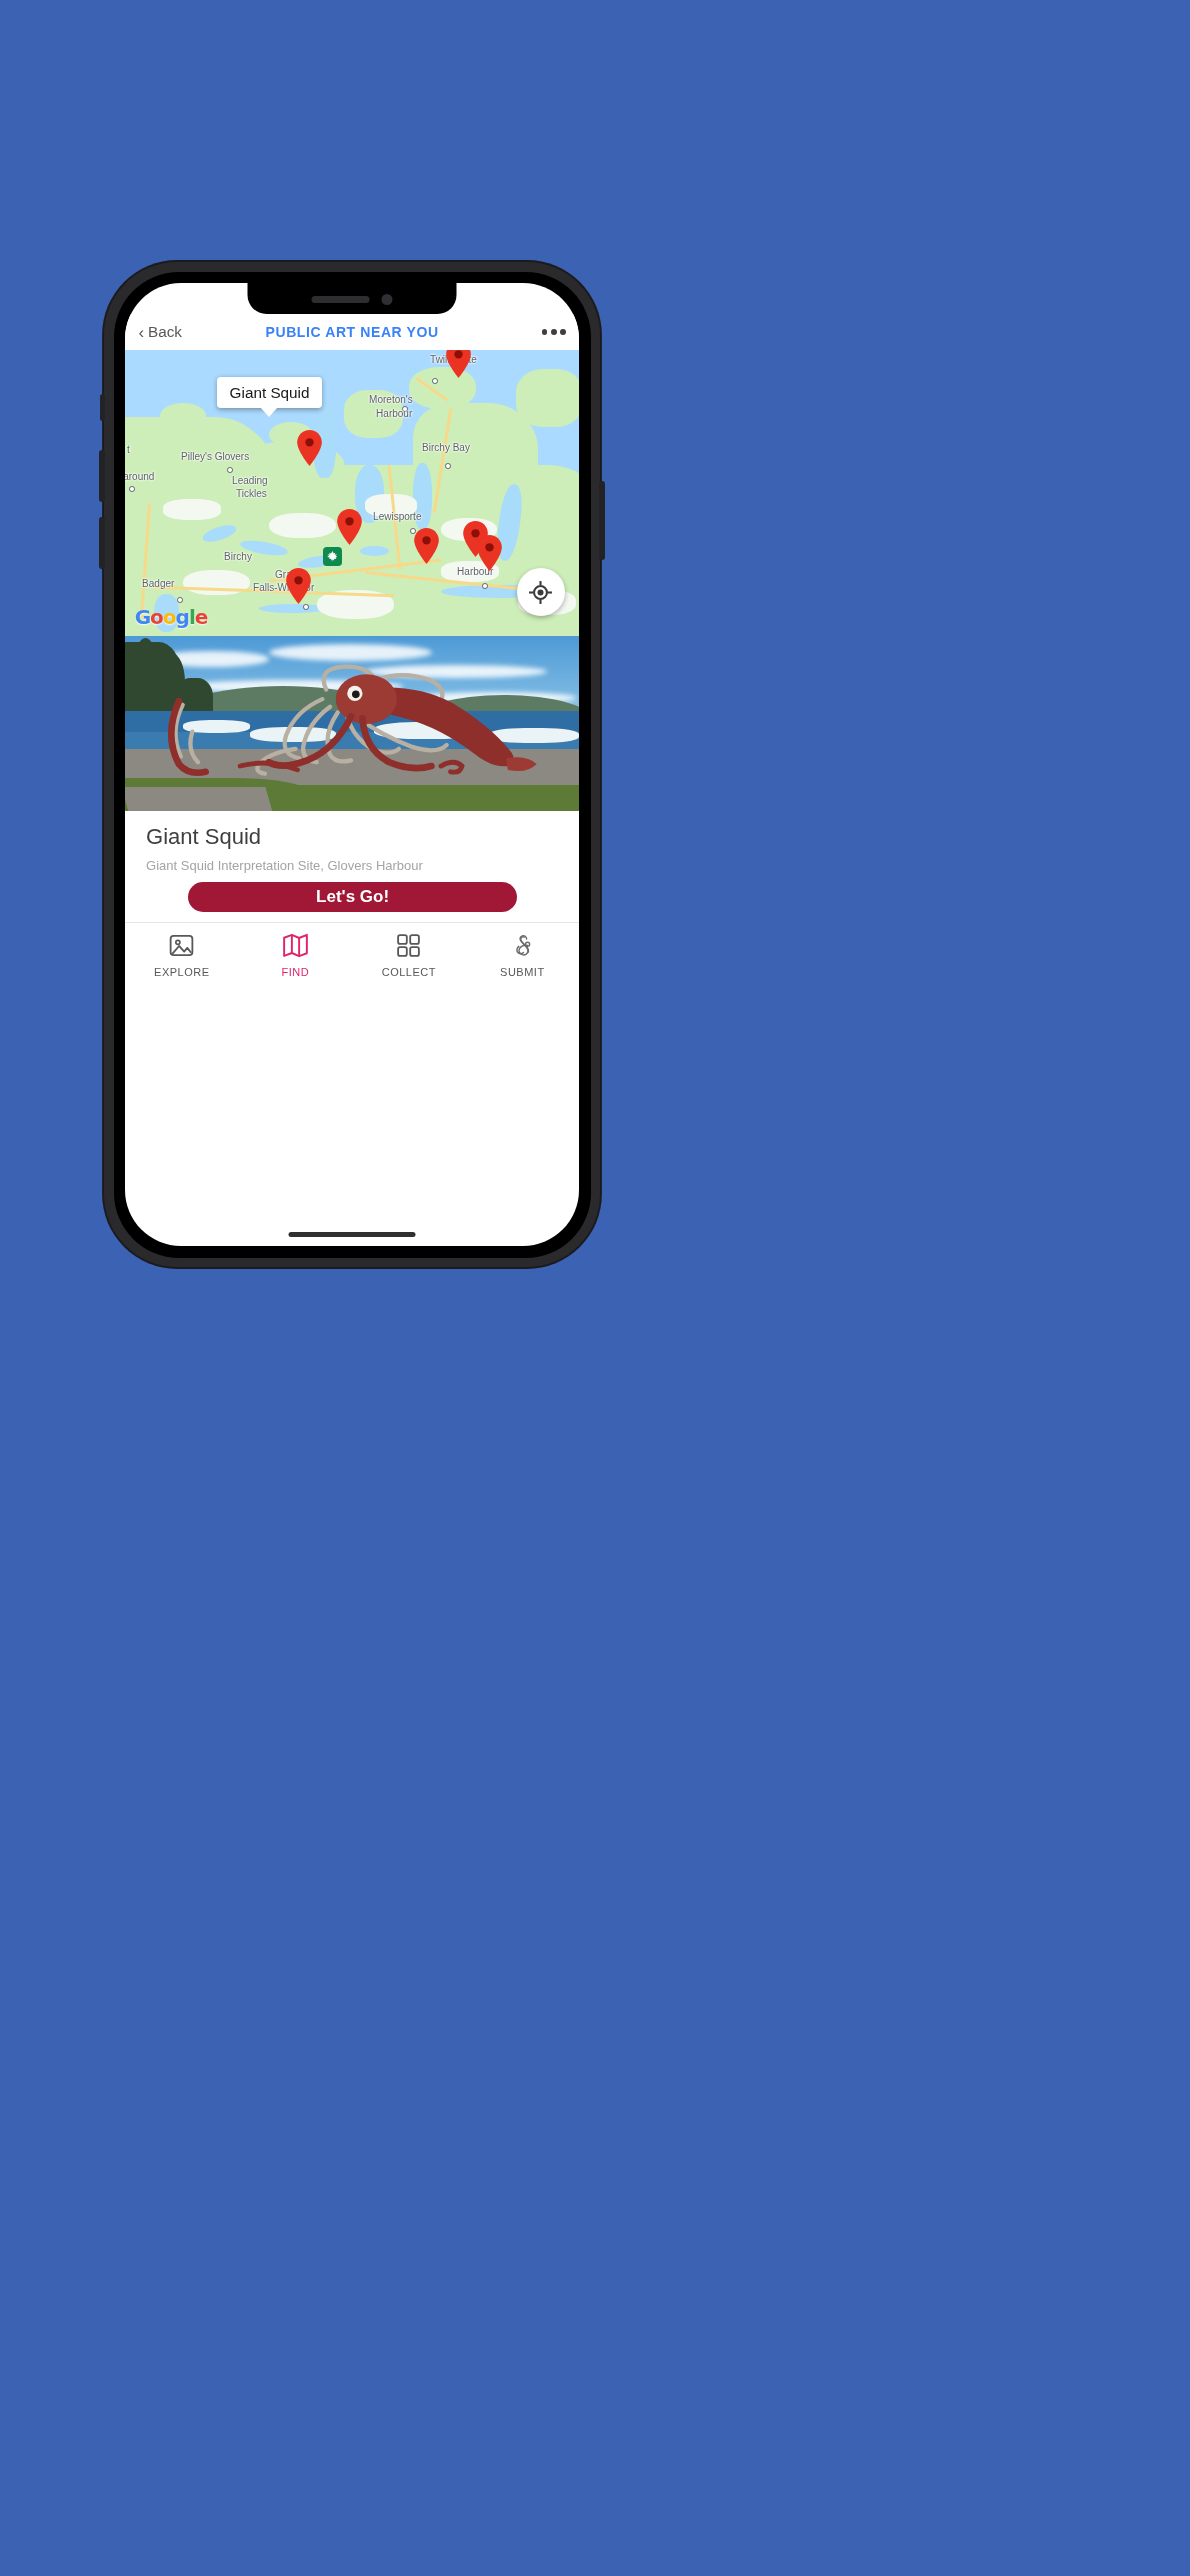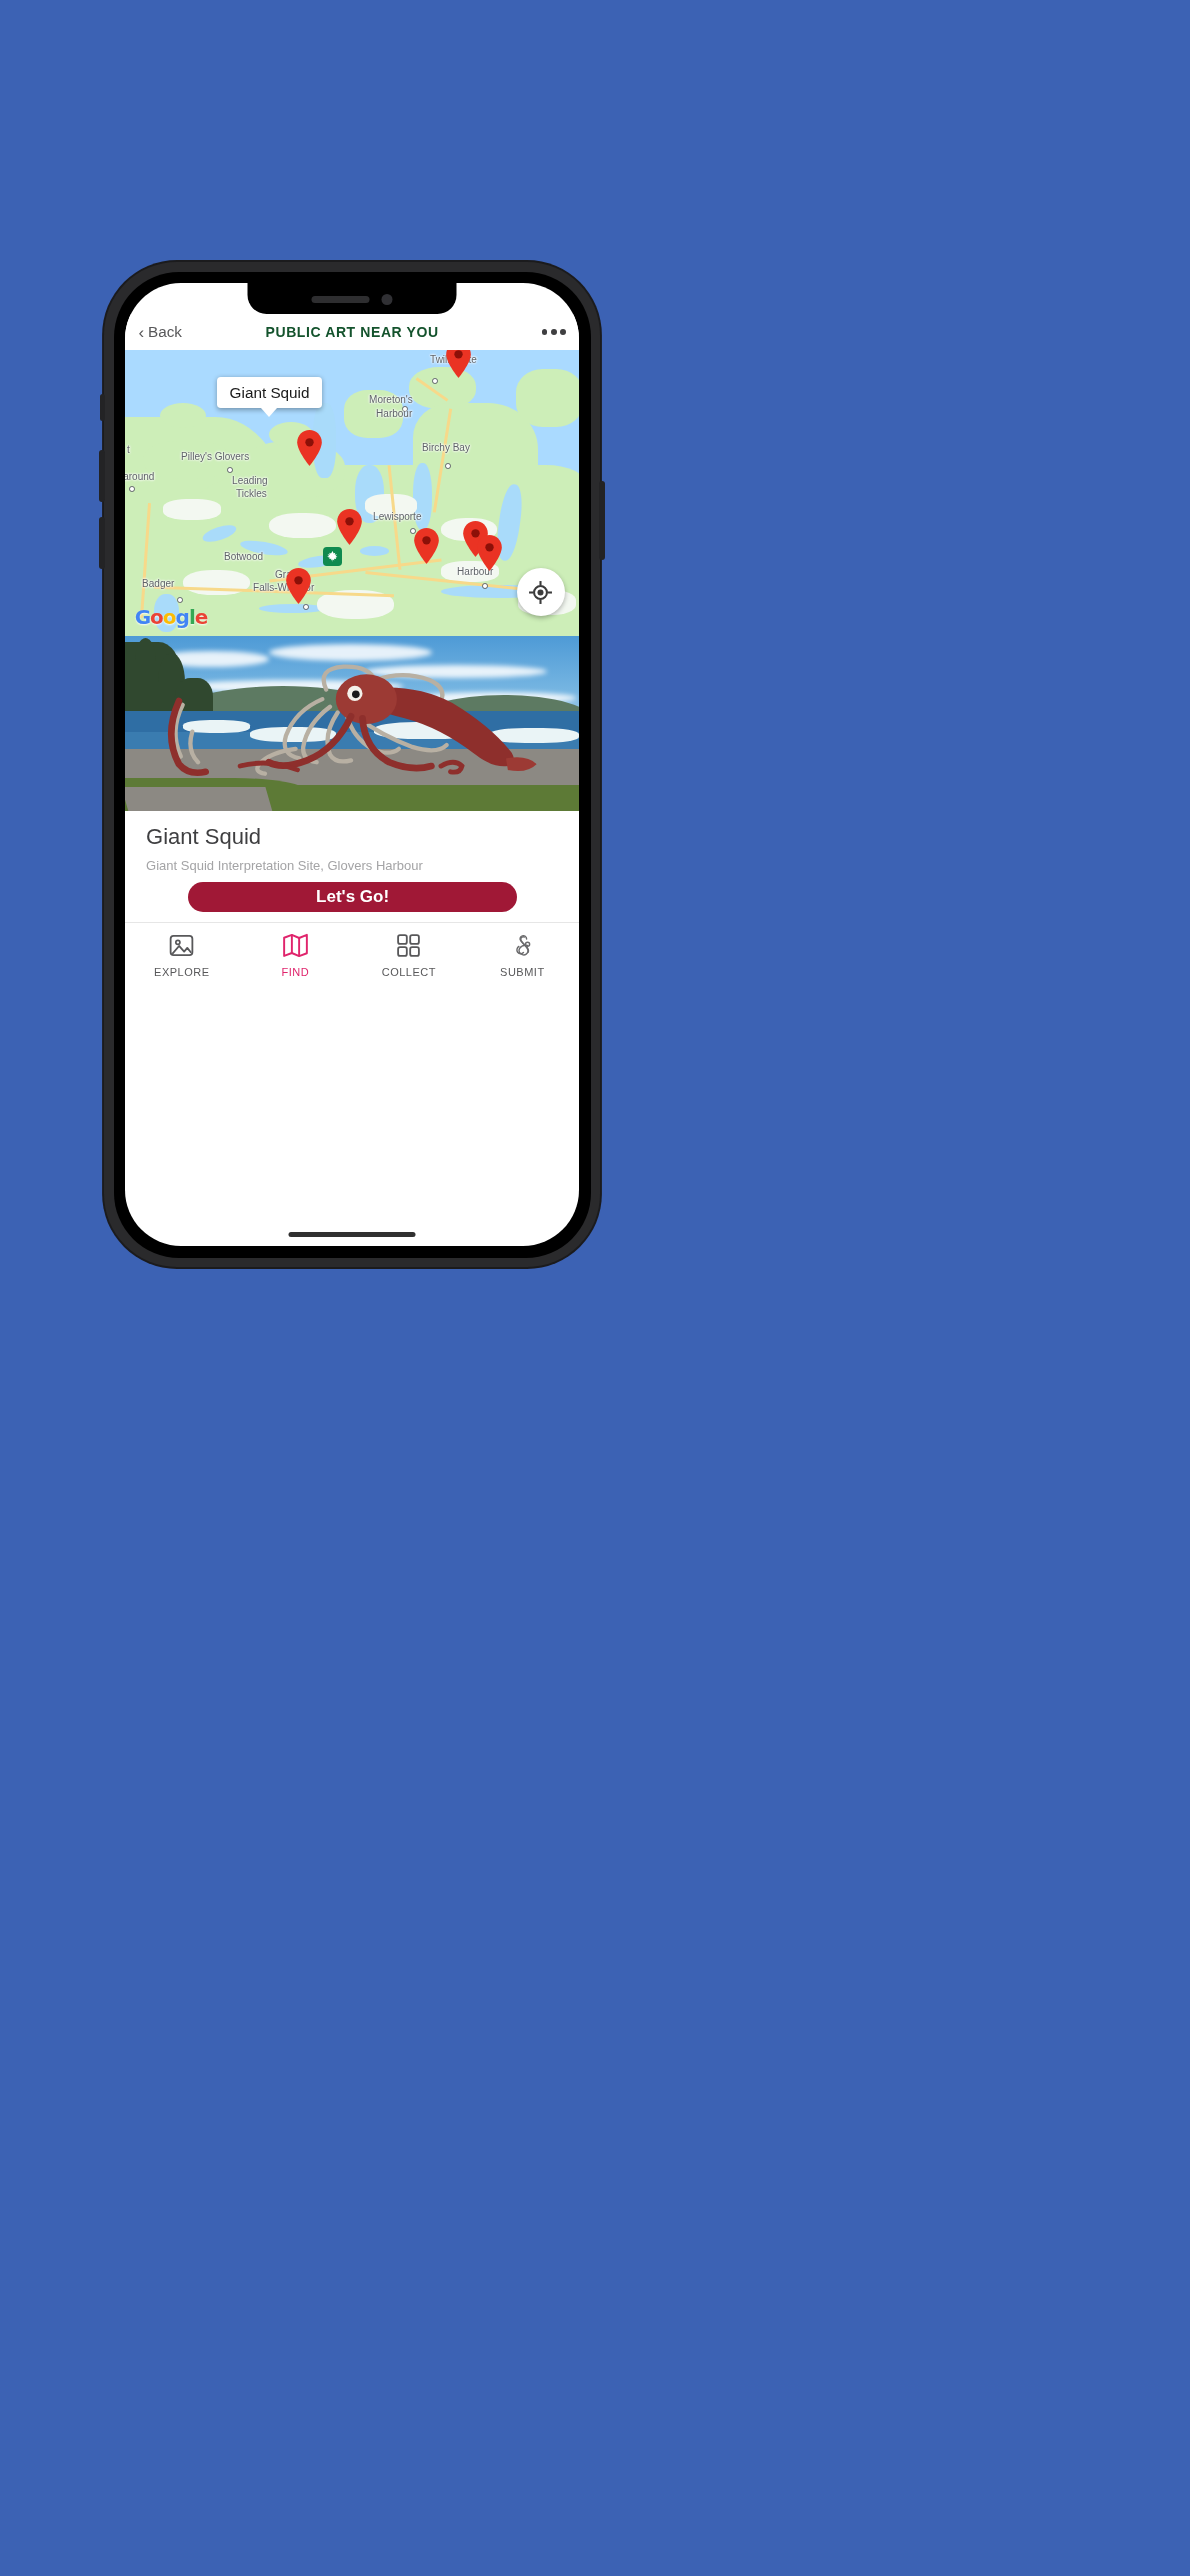--- a/index.html
+++ b/index.html
@@ -70,21 +70,21 @@
   
   .appbar {
     position:absolute; left:0; top:31px; width:454px; height:36px;
     background:#fff; display:flex; align-items:center;
     padding:0 13.4px;
   }
   .back-btn { display:flex; align-items:center; gap:3.8px; color:#58585a; font-size:15.3px; }
   .chev { font-size:17px; line-height:1; color:#58585a; }
   .appbar-title {
     position:absolute; left:0; right:0; text-align:center;
-    font-size:14px; letter-spacing:0.6px; color:#14532d; font-weight:600;
+    font-size:14px; letter-spacing:0.6px; color:#3b82f6; font-weight:600;
     pointer-events:none;
   }
   .dots { margin-left:auto; display:flex; gap:3.4px; z-index:5; }
   .dots i { width:5.8px; height:5.8px; background:#3f3f41; border-radius:50%; display:block; }
 
   
   .map { position:absolute; left:0; top:67px; width:454px; height:286px; overflow:hidden; background:#a8d4f0; }
   .map-bg { position:absolute; inset:0; background:#aadaff; }
   .land {
     position:absolute; background:#cdeeb8;
@@ -267,21 +267,21 @@
           <div class="maplabel" style="left:305px;top:3.8px;">Twillingate</div>
           <div class="maplabel" style="left:244px;top:44px;">Moreton's</div>
           <div class="maplabel" style="left:251px;top:58px;">Harbour</div>
           <div class="maplabel" style="left:297px;top:92px;">Birchy Bay</div>
           <div class="maplabel" style="left:56px;top:101px;">Pilley's Glovers</div>
           <div class="maplabel" style="left:107px;top:125px;">Leading</div>
           <div class="maplabel" style="left:111px;top:138px;">Tickles</div>
           <div class="maplabel" style="left:-1.9px;top:121px;">around</div>
           <div class="maplabel" style="left:1.9px;top:94px;">t</div>
           <div class="maplabel" style="left:248px;top:161px;">Lewisporte</div>
-          <div class="maplabel" style="left:99px;top:201px;">Botwood</div>
+          <div class="maplabel" style="left:99px;top:201px;">Birchy</div>
           <div class="maplabel" style="left:17px;top:228px;">Badger</div>
           <div class="maplabel" style="left:150px;top:219px;">Grand</div>
           <div class="maplabel" style="left:128px;top:232px;">Falls-Windsor</div>
           <div class="maplabel" style="left:332px;top:216px;">Harbour</div>
 
           <div class="pin" style="left:320px;top:-7.7px;">
             <svg viewBox="0 0 28 38" width="27" height="36">
                 <path fill="#ea3323" d="M14 0C6.8 0 1 5.8 1 13c0 9.5 13 25 13 25s13-15.5 13-25c0-7.2-5.8-13-13-13z"></path>
                 <circle cx="14" cy="13" r="4.4" fill="#8c1008"></circle>
               </svg>

